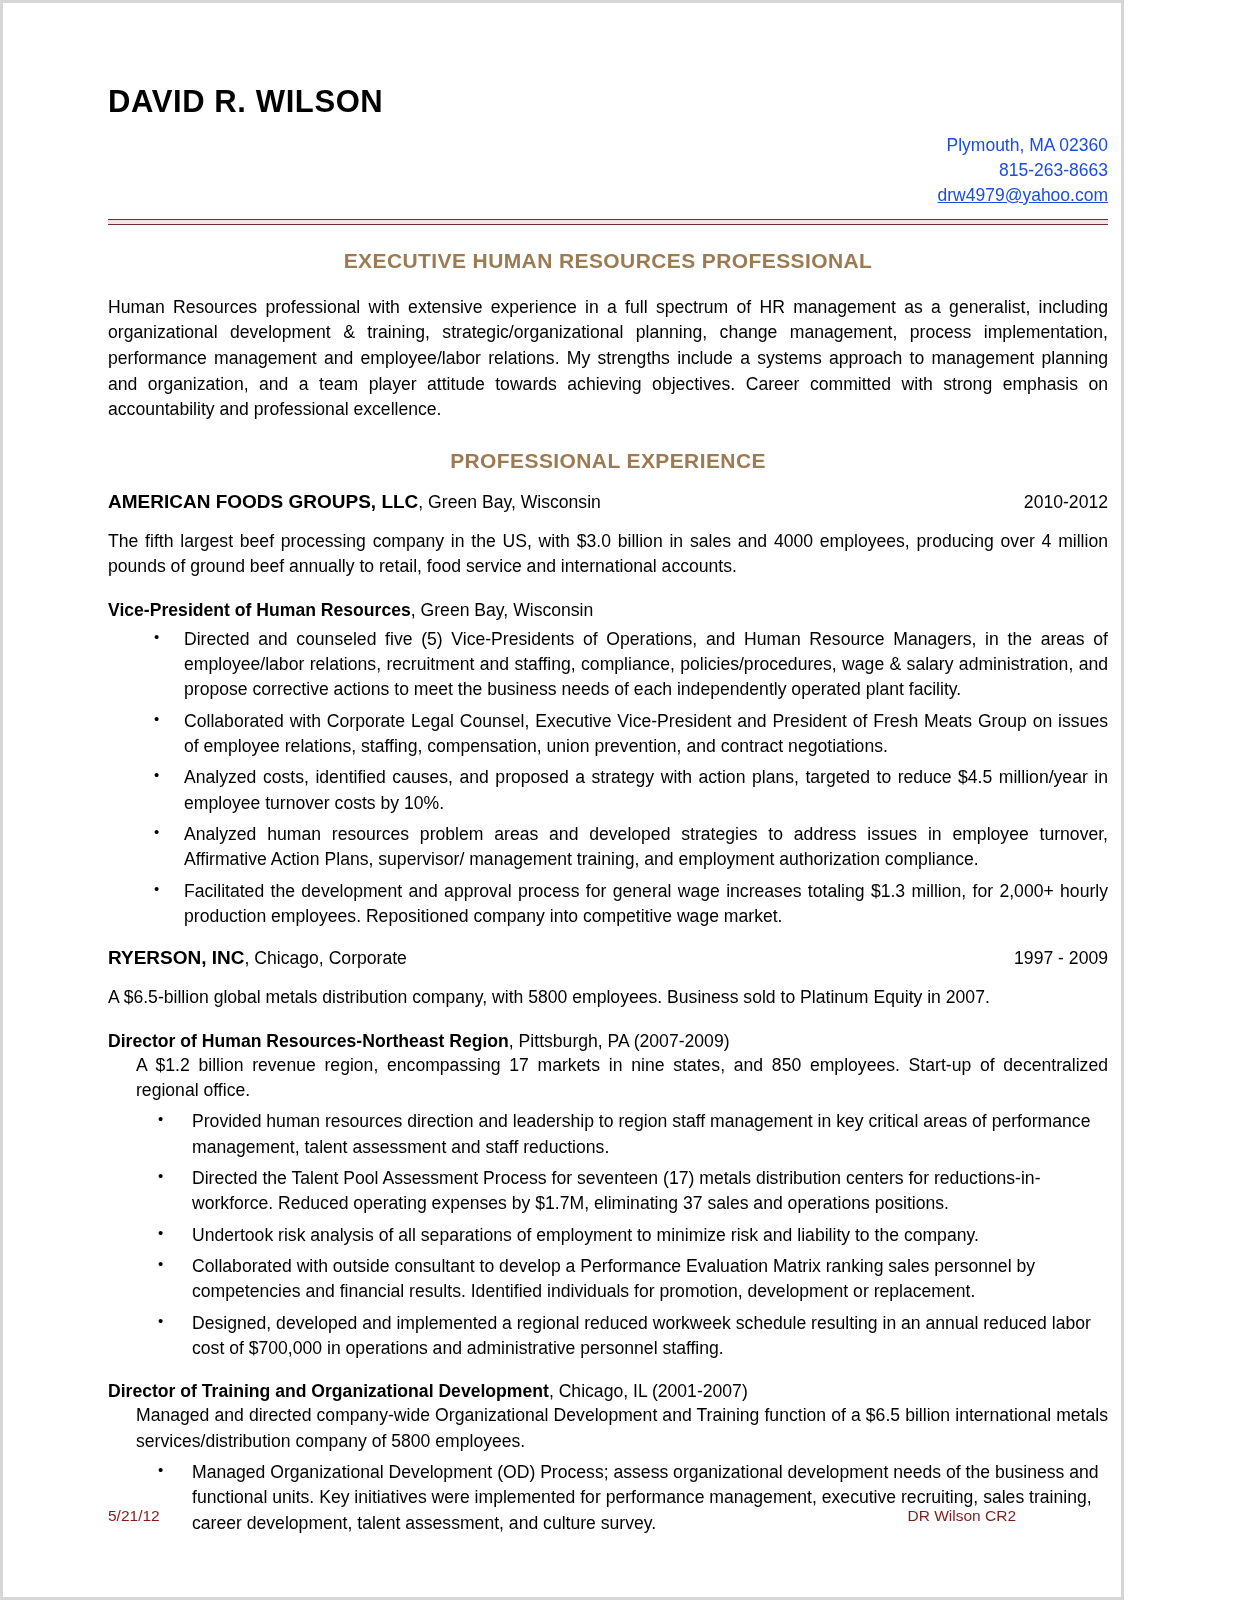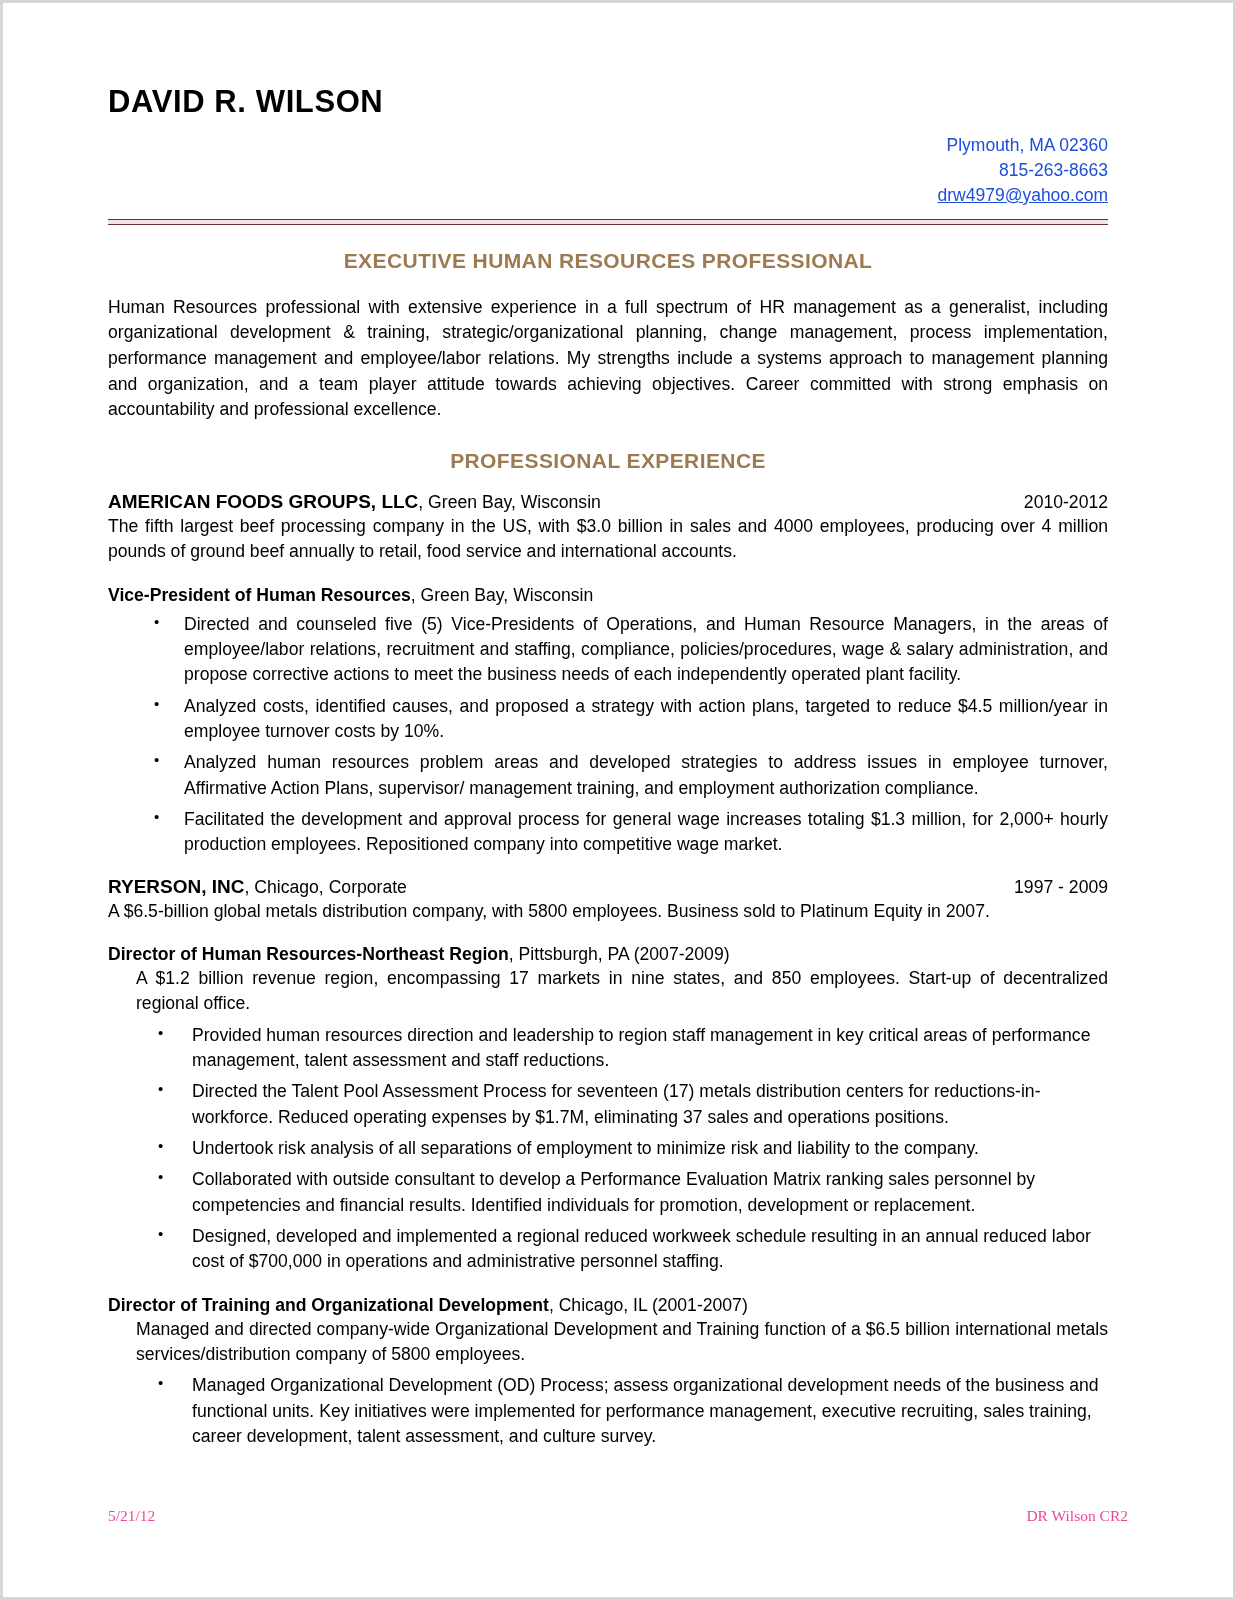--- a/index.html
+++ b/index.html
@@ -2,21 +2,21 @@
 <html><head>
 <meta charset="utf-8">
 <style>
   html, body {
     margin: 0;
     padding: 0;
     background: #ffffff;
   }
   .page {
     position: relative;
-    width: 1236px;
+    width: 1124px;
     height: 1600px;
     background: #ffffff;
     border-left: 3px solid #d6d6d6;
     border-right: 3px solid #d6d6d6;
     border-top: 3px solid #d6d6d6;
     border-bottom: 3px solid #d6d6d6;
     box-sizing: border-box;
     font-family: "Liberation Sans", sans-serif;
     color: #000000;
     overflow: hidden;
@@ -85,21 +85,21 @@
     font-weight: bold;
     font-size: 19px;
   }
   .company-loc { font-weight: normal; font-size: 17.6px; }
   .company-dates { font-size: 17.6px; white-space: nowrap; }
 
   .company-desc {
     font-size: 17.6px;
     line-height: 1.44;
     text-align: justify;
-    margin-top: 1px;
+    margin-top: 16px;
   }
   .company-desc.nojust { text-align: left; }
 
   .role-line {
     font-size: 17.6px;
     margin-top: 20px;
   }
   .role-title { font-weight: bold; }
 
   .role-desc {
@@ -135,23 +135,23 @@
   ul.bullets.narrow li::before { left: 50px; }
 
   
   .footer {
     position: absolute;
     left: 105px;
     right: 105px;
     top: 1504px;
     display: flex;
     justify-content: space-between;
-    font-family: Liberation Serif, serif;
+    font-family: Liberation Sans, sans-serif;
     font-size: 15.5px;
-    color: #ec4899;
+    color: #7f1d1d;
   }
 </style>
 </head>
 <body>
 
 <div class="page">
   <div class="content">
 
     <div class="name">DAVID R. WILSON</div>
 
@@ -175,20 +175,21 @@
       </div>
       <div class="company-dates">2010-2012</div>
     </div>
     <div class="company-desc">The fifth largest beef processing company in the US, with $3.0 billion in sales and 4000 employees, producing over 4 million pounds of ground beef annually to retail, food service and international accounts.</div>
 
     <div class="role-line">
       <span class="role-title">Vice-President of Human Resources</span><span>, Green Bay, Wisconsin</span>
     </div>
     <ul class="bullets">
       <li>Directed and counseled five (5) Vice-Presidents of Operations, and Human Resource Managers, in the areas of employee/labor relations, recruitment and staffing, compliance, policies/procedures, wage &amp; salary administration, and propose corrective actions to meet the business needs of each independently operated plant facility.</li>
+      <li>Collaborated with Corporate Legal Counsel, Executive Vice-President and President of Fresh Meats Group on issues of employee relations, staffing, compensation, union prevention, and contract negotiations.</li>
       <li>Analyzed costs, identified causes, and proposed a strategy with action plans, targeted to reduce $4.5 million/year in employee turnover costs by 10%.</li>
       <li>Analyzed human resources problem areas and developed strategies to address issues in employee turnover, Affirmative Action Plans, supervisor/ management training, and employment authorization compliance.</li>
       <li>Facilitated the development and approval process for general wage increases totaling $1.3 million, for 2,000+ hourly production employees.  Repositioned company into competitive wage market.</li>
     </ul>
 
     <div class="company-line">
       <div>
         <span class="company-name">RYERSON, INC</span><span class="company-loc">, Chicago, Corporate</span>
       </div>
       <div class="company-dates">1997 - 2009</div>

